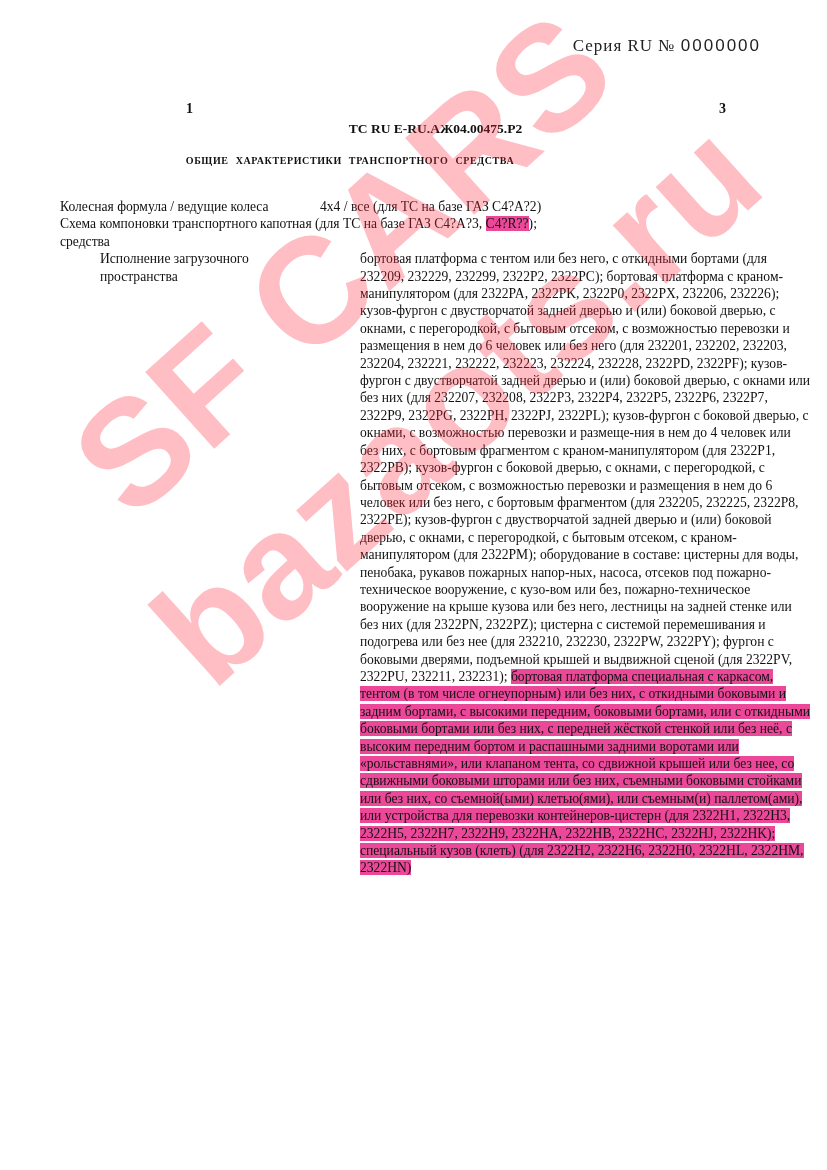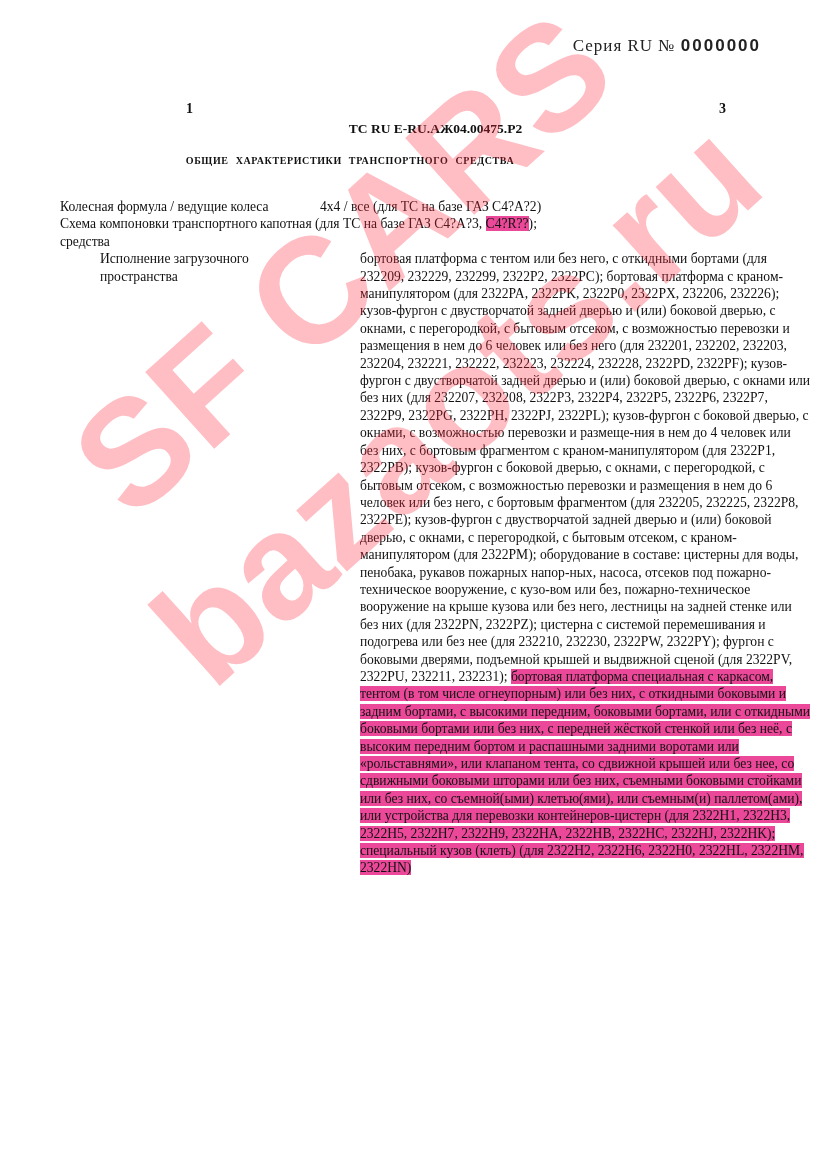--- a/index.html
+++ b/index.html
@@ -1,19 +1,19 @@
 <!DOCTYPE html>
 <html><head>
 <meta charset="utf-8">
 <style>
   html, body { margin:0; padding:0; background:#ffffff; }
   body { width:827px; height:1170px; position:relative; overflow:hidden;
          font-family:"Liberation Serif", serif; color:#111; }
   .series { position:absolute; top:36px; right:66px; font-size:17px; letter-spacing:1px; color:#222; }
-  .series .num { font-family:"Liberation Sans", sans-serif; letter-spacing:2px;font-weight:bold; }
+  .series .num { font-family:"Liberation Sans", sans-serif; letter-spacing:2px; }
   .pnum { position:absolute; top:101px; font-weight:bold; font-size:14px; }
   .pnum.left { left:186px; }
   .pnum.right { left:719px; }
   .docno { position:absolute; top:121px; left:0; width:100%; text-align:center; font-weight:bold; font-size:13.5px; padding-left:44px; box-sizing:border-box; }
   .title { position:absolute; top:155px; left:0; width:700px; text-align:center; font-weight:bold; font-size:10px; letter-spacing:0.6px; word-spacing:4px; padding-left:0; }
   .rows { position:absolute; top:198px; left:60px; width:710px; font-size:13.6px; line-height:17.4px; }
   .row { display:flex; }
   .row .lbl { width:260px; flex:none; }
   .row .val { width:450px; flex:none; }
   .hl { background:#ec4899; }

